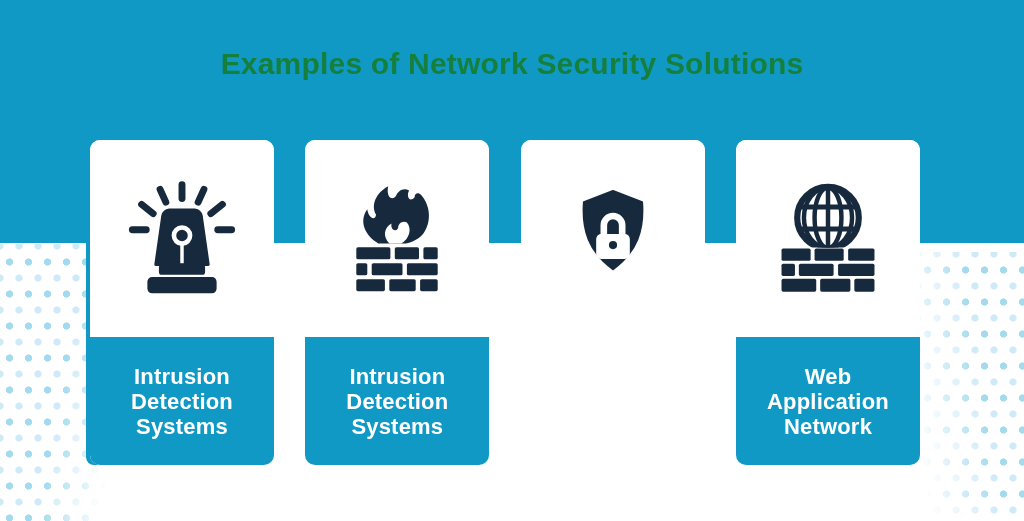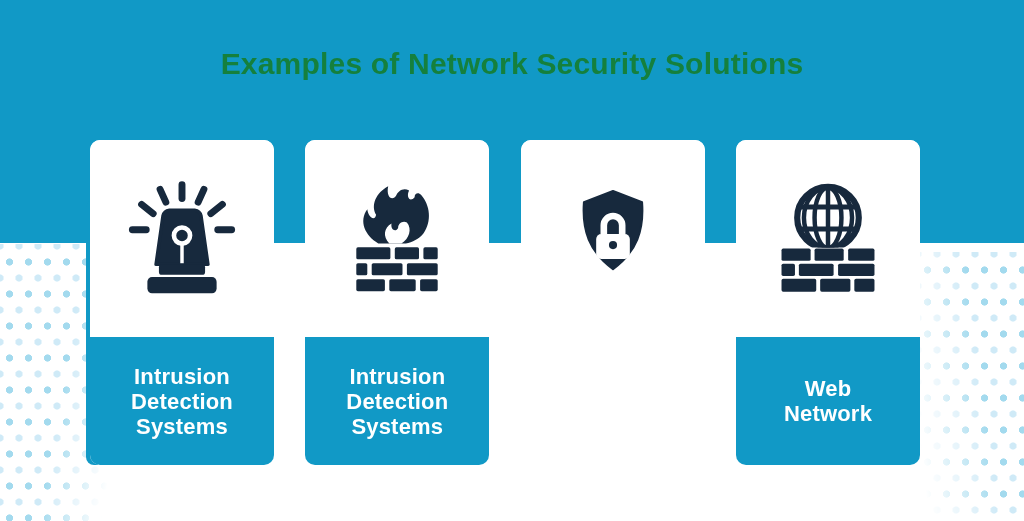--- a/index.html
+++ b/index.html
@@ -210,18 +210,19 @@
             <rect x="24" y="72" width="31" height="11" rx="1.5"></rect>
             <rect x="59" y="72" width="32.5" height="11" rx="1.5"></rect>
             <rect x="8.5" y="85.5" width="31" height="11.5" rx="1.5"></rect>
             <rect x="43" y="85.5" width="27" height="11.5" rx="1.5"></rect>
             <rect x="73.5" y="85.5" width="18" height="11.5" rx="1.5"></rect>
           </g>
         </svg>
       </div>
       <div class="label-area">
         <span>Web</span>
+        <span>Application</span>
         <span>Network</span>
       </div>
     </div>
 
   </div>
 </div>
 
 </body></html>

